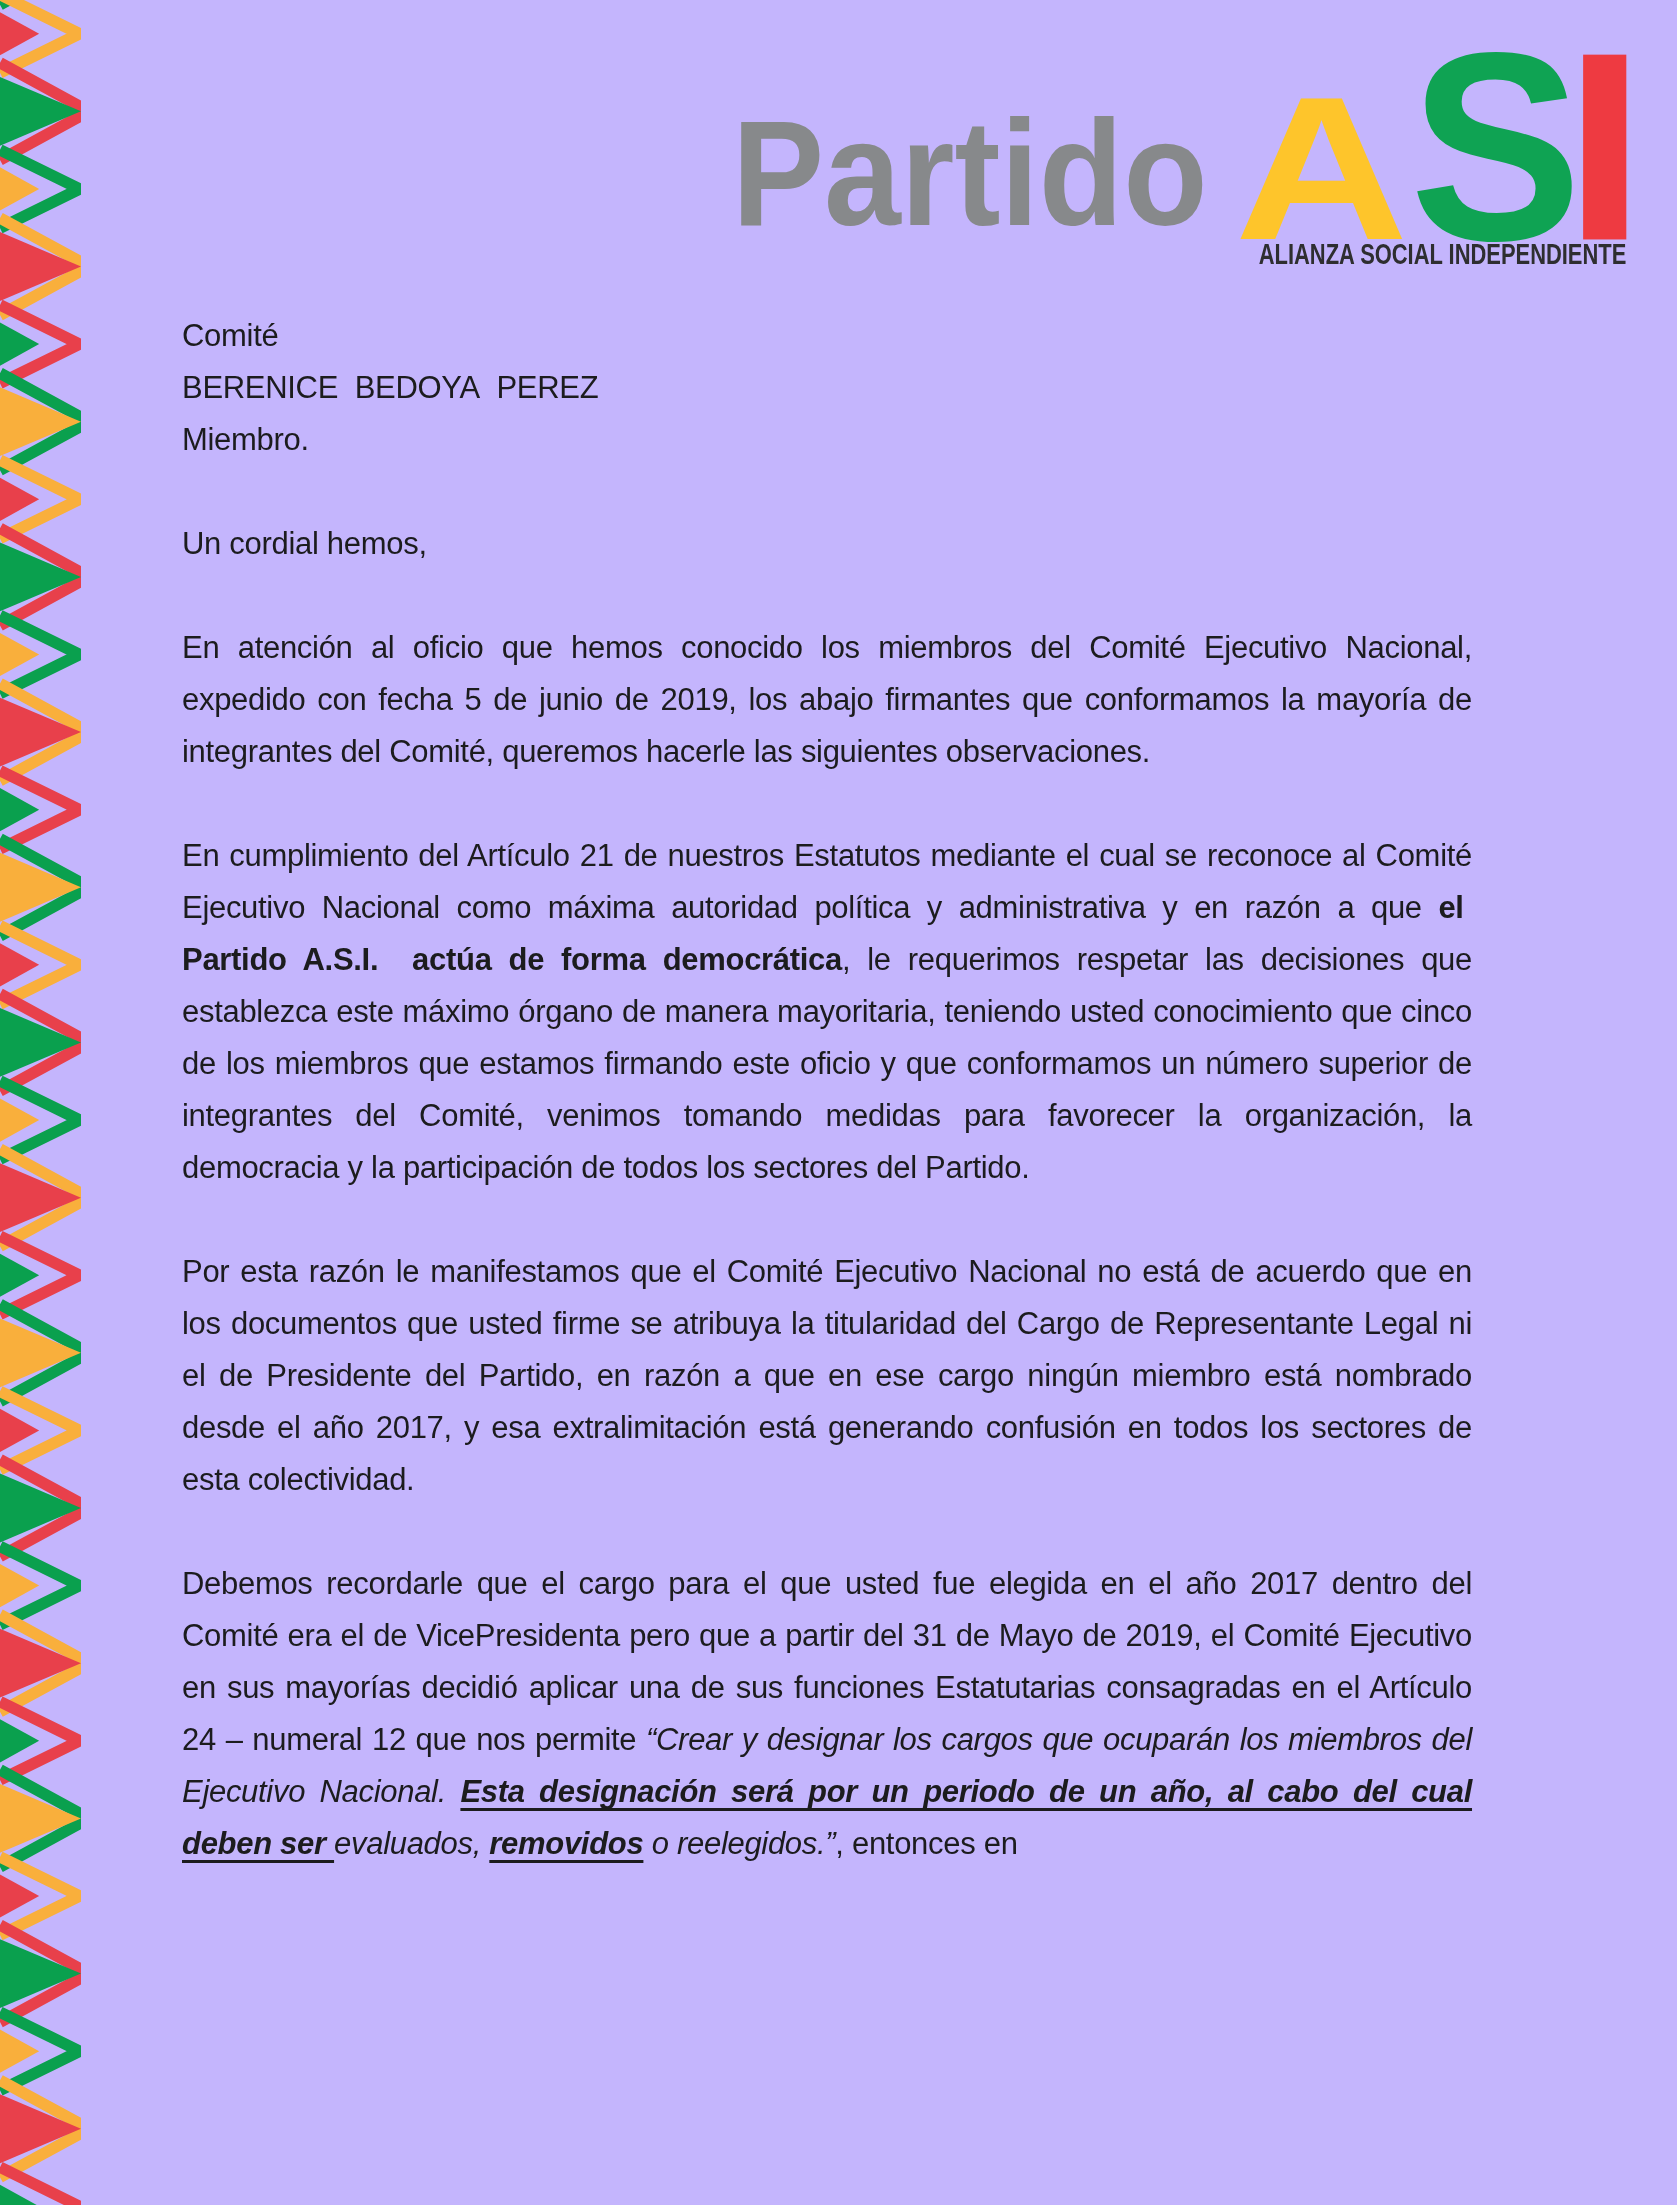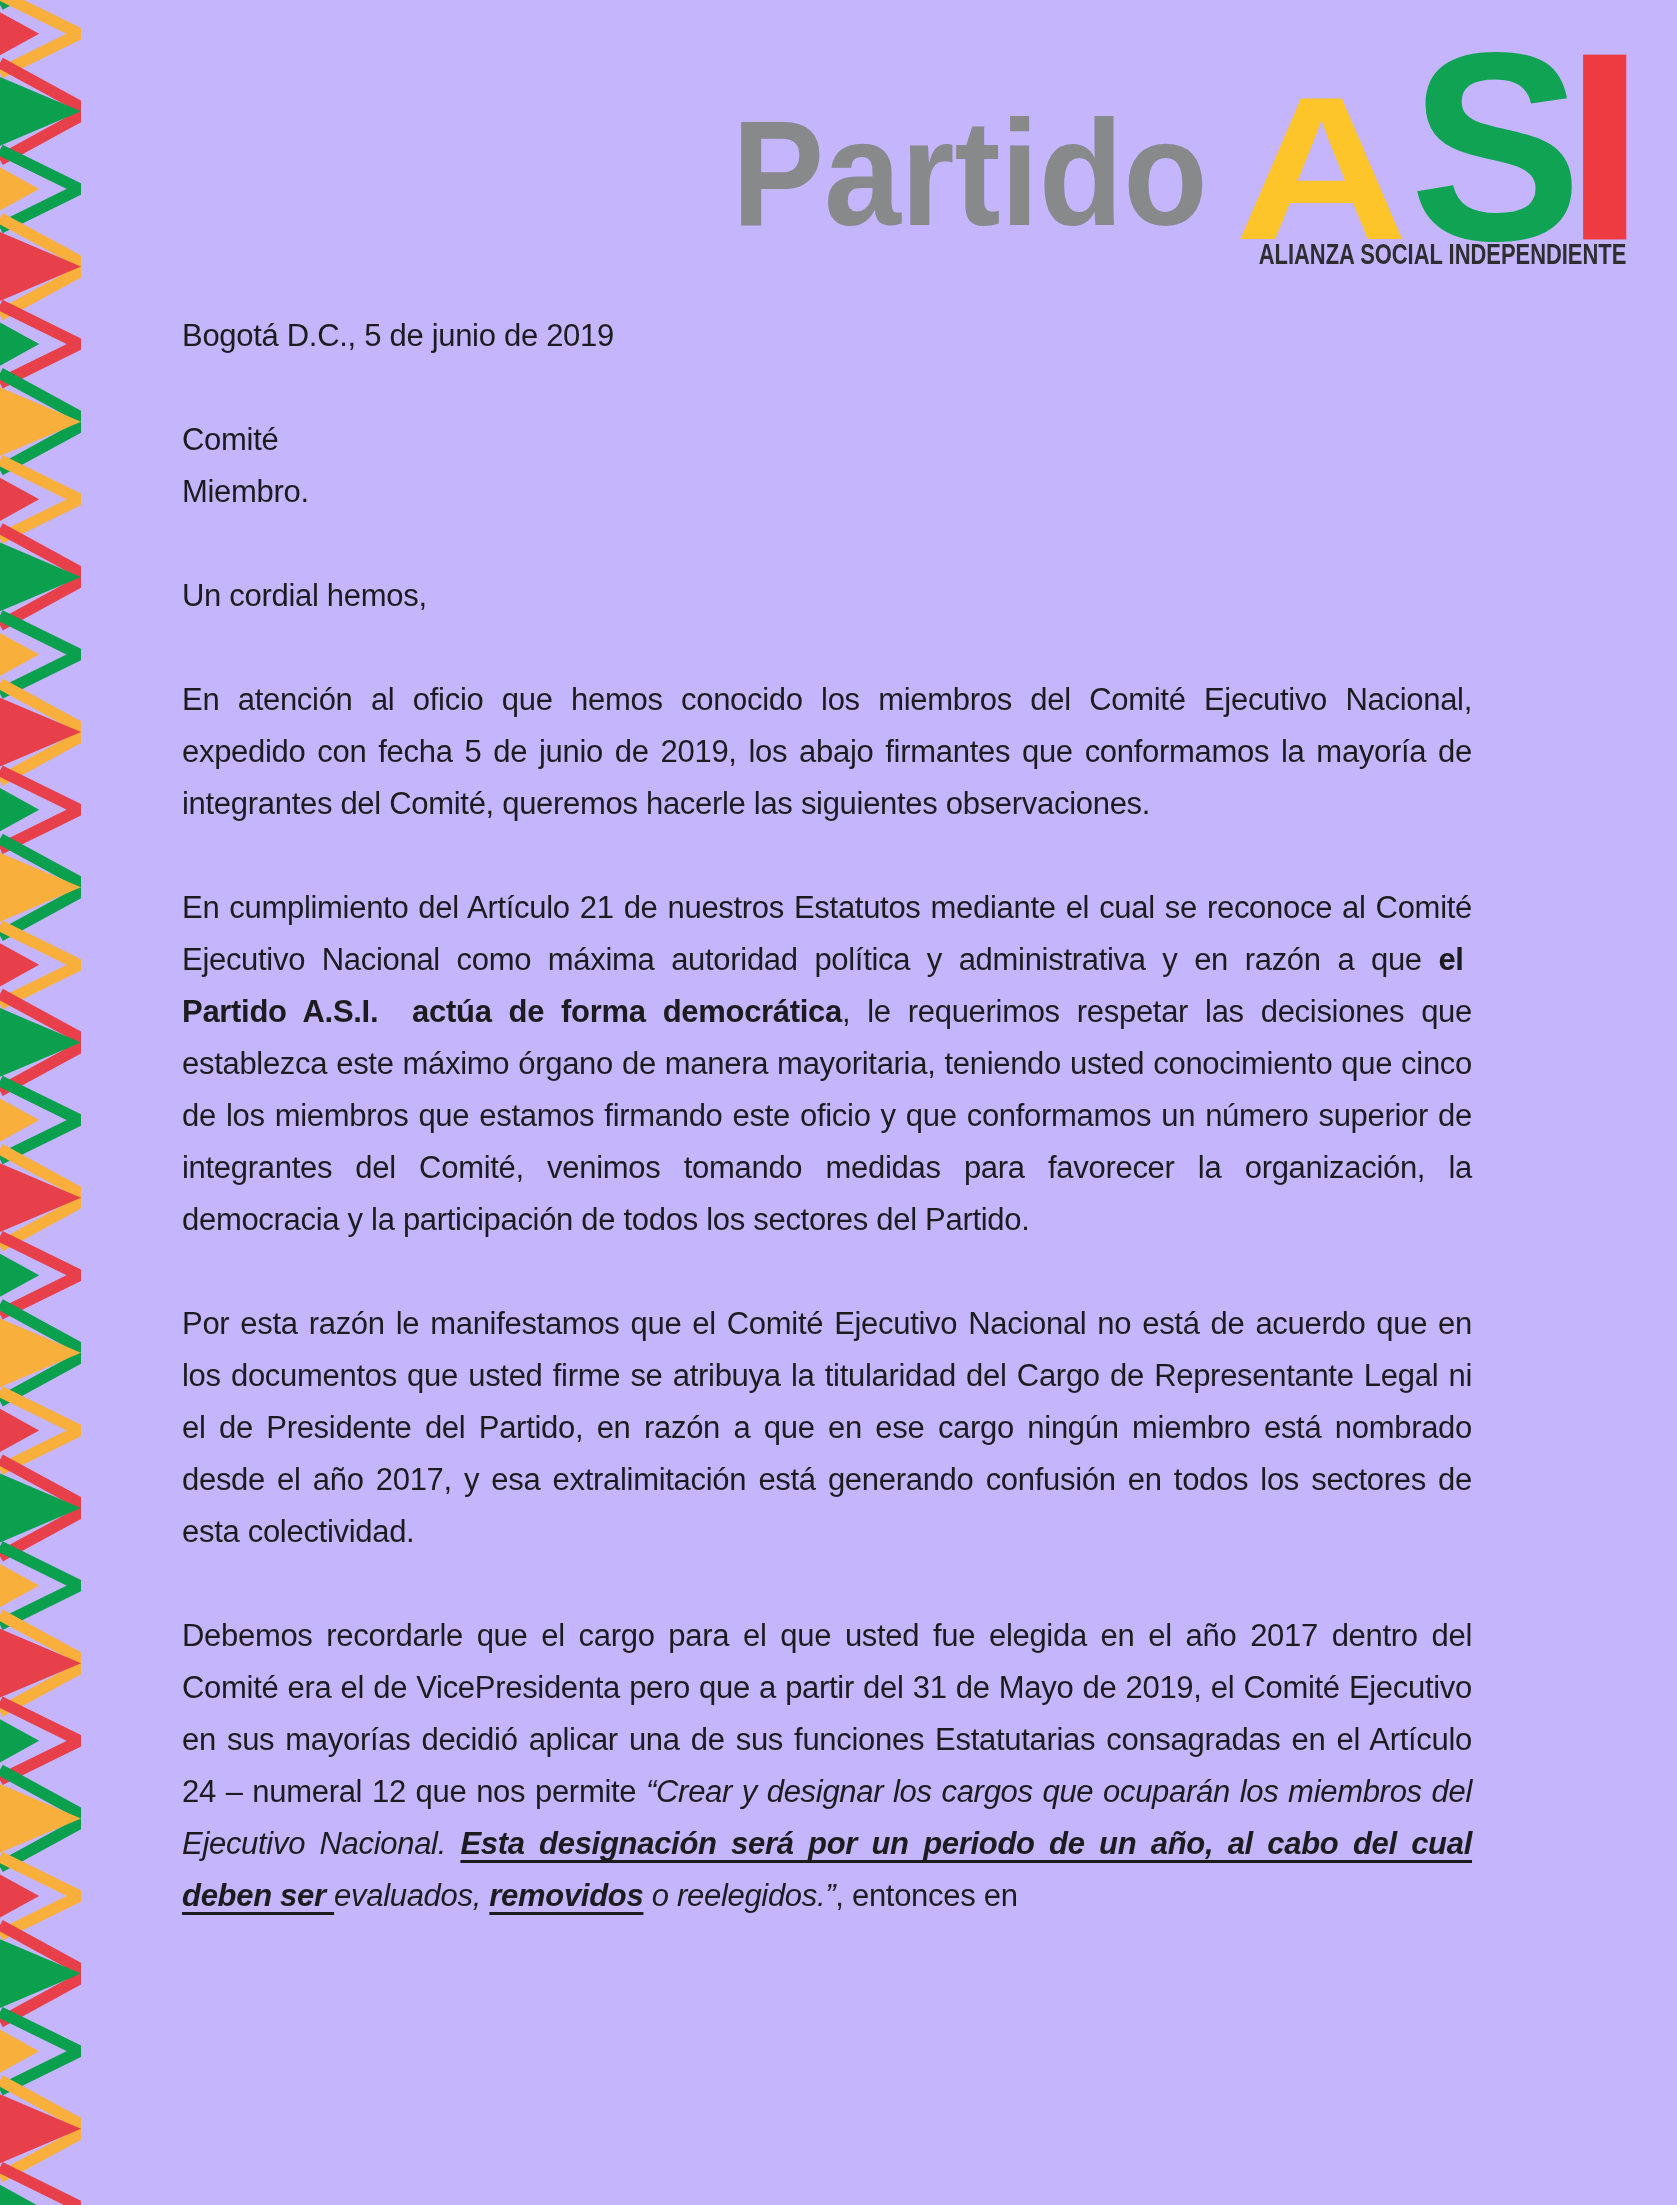--- a/index.html
+++ b/index.html
@@ -83,24 +83,24 @@
   <svg class="logo" width="897" height="270" viewBox="0 0 1330 400">
     <text class="logo-partido" x="0" y="278" font-size="224" textLength="705" lengthAdjust="spacingAndGlyphs">Partido</text>
     <text class="logo-a" x="745" y="300" font-size="302" textLength="258" lengthAdjust="spacingAndGlyphs">A</text>
     <text class="logo-s" x="1005" y="300" font-size="398" textLength="255" lengthAdjust="spacingAndGlyphs">S</text>
     <rect class="logo-i" x="1262" y="26" width="64" height="274"></rect>
     <text class="logo-tagline" x="1326" y="337" font-size="45" text-anchor="end" textLength="545" lengthAdjust="spacingAndGlyphs">ALIANZA SOCIAL INDEPENDIENTE</text>
   </svg>
 
   <div class="doc-body">
 
-    <div class="block line">Bogotá D.C., 5 de junio de 2019</div>
 
     <div class="block">
       <div class="line">Comité</div>
+      <div class="line">BERENICE&nbsp; BEDOYA&nbsp; PEREZ</div>
       <div class="line">Miembro.</div>
     </div>
 
     <div class="block line">Un cordial hemos,</div>
 
     <div>
         <p class="para"><span class="run-r">En atención al oficio que hemos conocido los miembros del Comité Ejecutivo Nacional, expedido con fecha 5 de junio de 2019, los abajo firmantes que conformamos la mayoría de integrantes del Comité, queremos hacerle las siguientes observaciones.</span></p>
         <p class="para"><span class="run-r">En cumplimiento del Artículo 21 de nuestros Estatutos mediante el cual se reconoce al Comité Ejecutivo Nacional como máxima autoridad política y administrativa y en razón a que </span><span class="run-b">el&nbsp; Partido A.S.I.&nbsp; actúa de forma democrática</span><span class="run-r">, le requerimos respetar las decisiones que establezca este máximo órgano de manera mayoritaria, teniendo usted conocimiento que cinco de los miembros que estamos firmando este oficio y que conformamos un número superior de integrantes del Comité, venimos tomando medidas para favorecer la organización, la democracia y la participación de todos los sectores del Partido.</span></p>
         <p class="para"><span class="run-r">Por esta razón le manifestamos que el Comité Ejecutivo Nacional no está de acuerdo que en los documentos que usted firme se atribuya la titularidad del Cargo de Representante Legal ni el de Presidente del Partido, en razón a que en ese cargo ningún miembro está nombrado desde el año 2017, y esa extralimitación está generando confusión en todos los sectores de esta colectividad.</span></p>
         <p class="para"><span class="run-r">Debemos recordarle que el cargo para el que usted fue elegida en el año 2017 dentro del Comité era el de VicePresidenta pero que a partir del 31 de Mayo de 2019, el Comité Ejecutivo en sus mayorías decidió aplicar una de sus funciones Estatutarias consagradas en el Artículo 24 – numeral 12 que nos permite </span><span class="run-i">“Crear y designar los cargos que ocuparán los miembros del Ejecutivo Nacional. </span><span class="run-biu">Esta designación será por un periodo de un año, al cabo del cual deben ser </span><span class="run-i">evaluados, </span><span class="run-biu">removidos</span><span class="run-i"> o reelegidos.”</span><span class="run-r">, entonces en</span></p>

